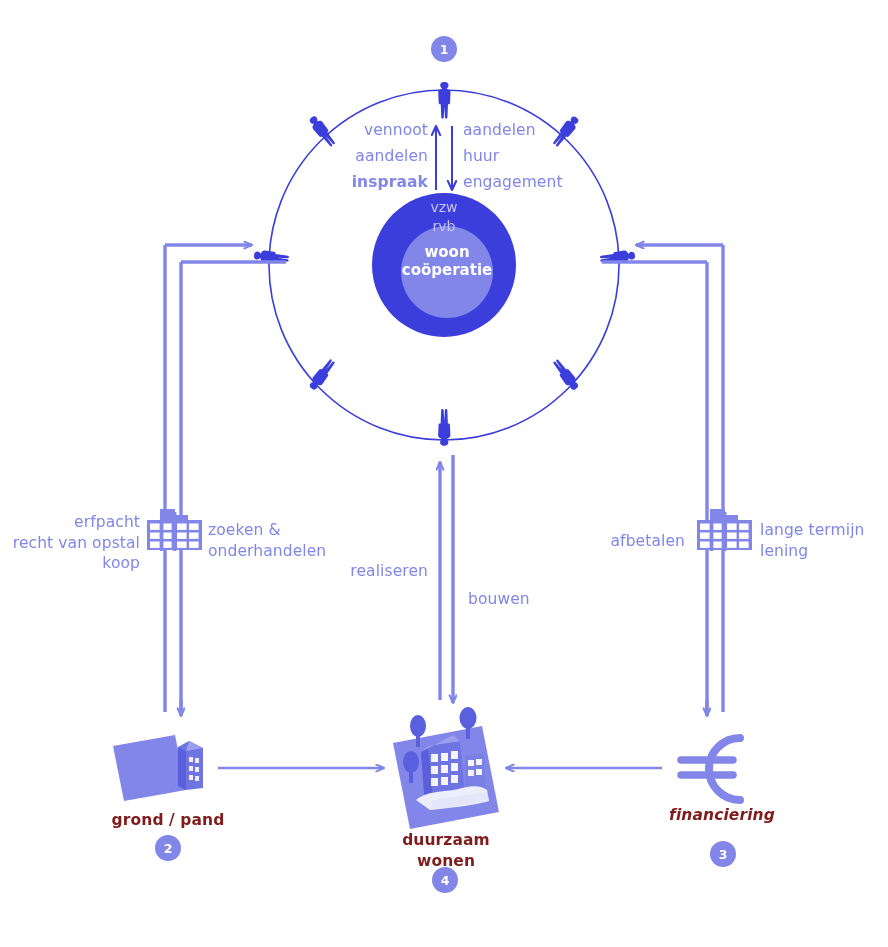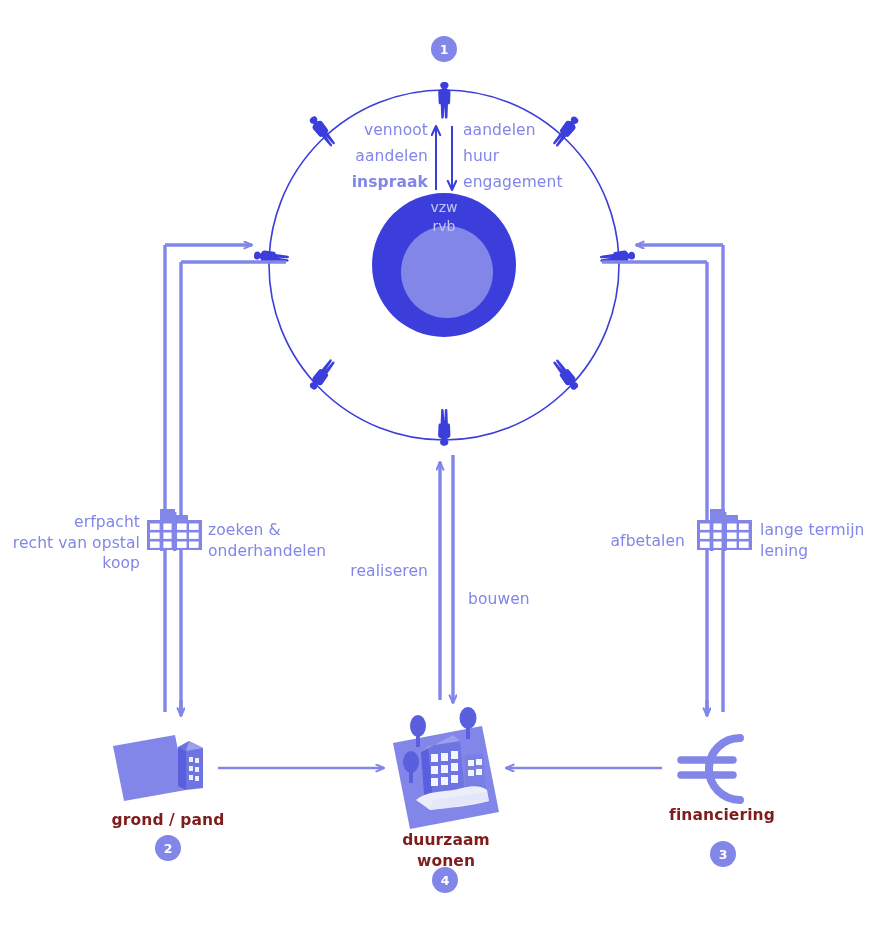--- a/index.html
+++ b/index.html
@@ -254,20 +254,21 @@
         <rect x="476" y="769" width="6" height="6"></rect>
       </g>
 
       <path d="M416,800 C430,789 446,793 462,788 C474,785 482,786 487,790 L489,801 C472,806 448,808 430,810 Z" fill="#eceefb"></path>
       <polygon points="433,800 465,795 486,792 489,801 430,810" fill="#e4e7f9"></polygon>
     </g>
   </svg>
 
   <div class="core-label core-top" style="left:394px; top:198px; width:100px;"><span>vzw</span><br><span>rvb</span></div>
 
+  <div class="core-label core-main" style="left:377px; top:243px; width:140px;"><span>woon</span><br><span>coöperatie</span></div>
 
   <div class="txt right" style="left:300px; top:120px; width:128px;">vennoot</div>
   <div class="txt right" style="left:300px; top:146px; width:128px;">aandelen</div>
   <div class="txt right" style="left:300px; top:172px; width:128px;font-weight:bold;">inspraak</div>
 
   <div class="txt left" style="left:463px; top:120px; width:140px;">aandelen</div>
   <div class="txt left" style="left:463px; top:146px; width:140px;">huur</div>
   <div class="txt left" style="left:463px; top:172px; width:140px;">engagement</div>
 
   <div class="txt right" style="left:0px; top:512px; width:140px;">erfpacht
@@ -277,21 +278,21 @@
 onderhandelen</div>
 
   <div class="txt right" style="left:300px; top:561px; width:128px;">realiseren</div>
   <div class="txt left" style="left:468px; top:581px; width:140px;margin-top:8px;">bouwen</div>
 
   <div class="txt right" style="left:540px; top:531px; width:145px;">afbetalen</div>
   <div class="txt left" style="left:760px; top:520px; width:128px;">lange termijn
 lening</div>
 
   <div class="txt center bold" style="left:78px; top:810px; width:180px;">grond / pand</div>
-  <div class="txt center bold" style="left:632px; top:805px; width:180px;">financiering</div>
+  <div class="txt center bold" style="left:632px; top:805px; width:180px;font-style:italic;">financiering</div>
   <div class="txt center bold" style="left:366px; top:830px; width:160px;">duurzaam
 wonen</div>
 
   <div class="badge-num" style="left:431px; top:36px;">1</div>
   <div class="badge-num" style="left:155px; top:835px;">2</div>
   <div class="badge-num" style="left:710px; top:841px;">3</div>
   <div class="badge-num" style="left:432px; top:867px;">4</div>
 
 </div>
 

